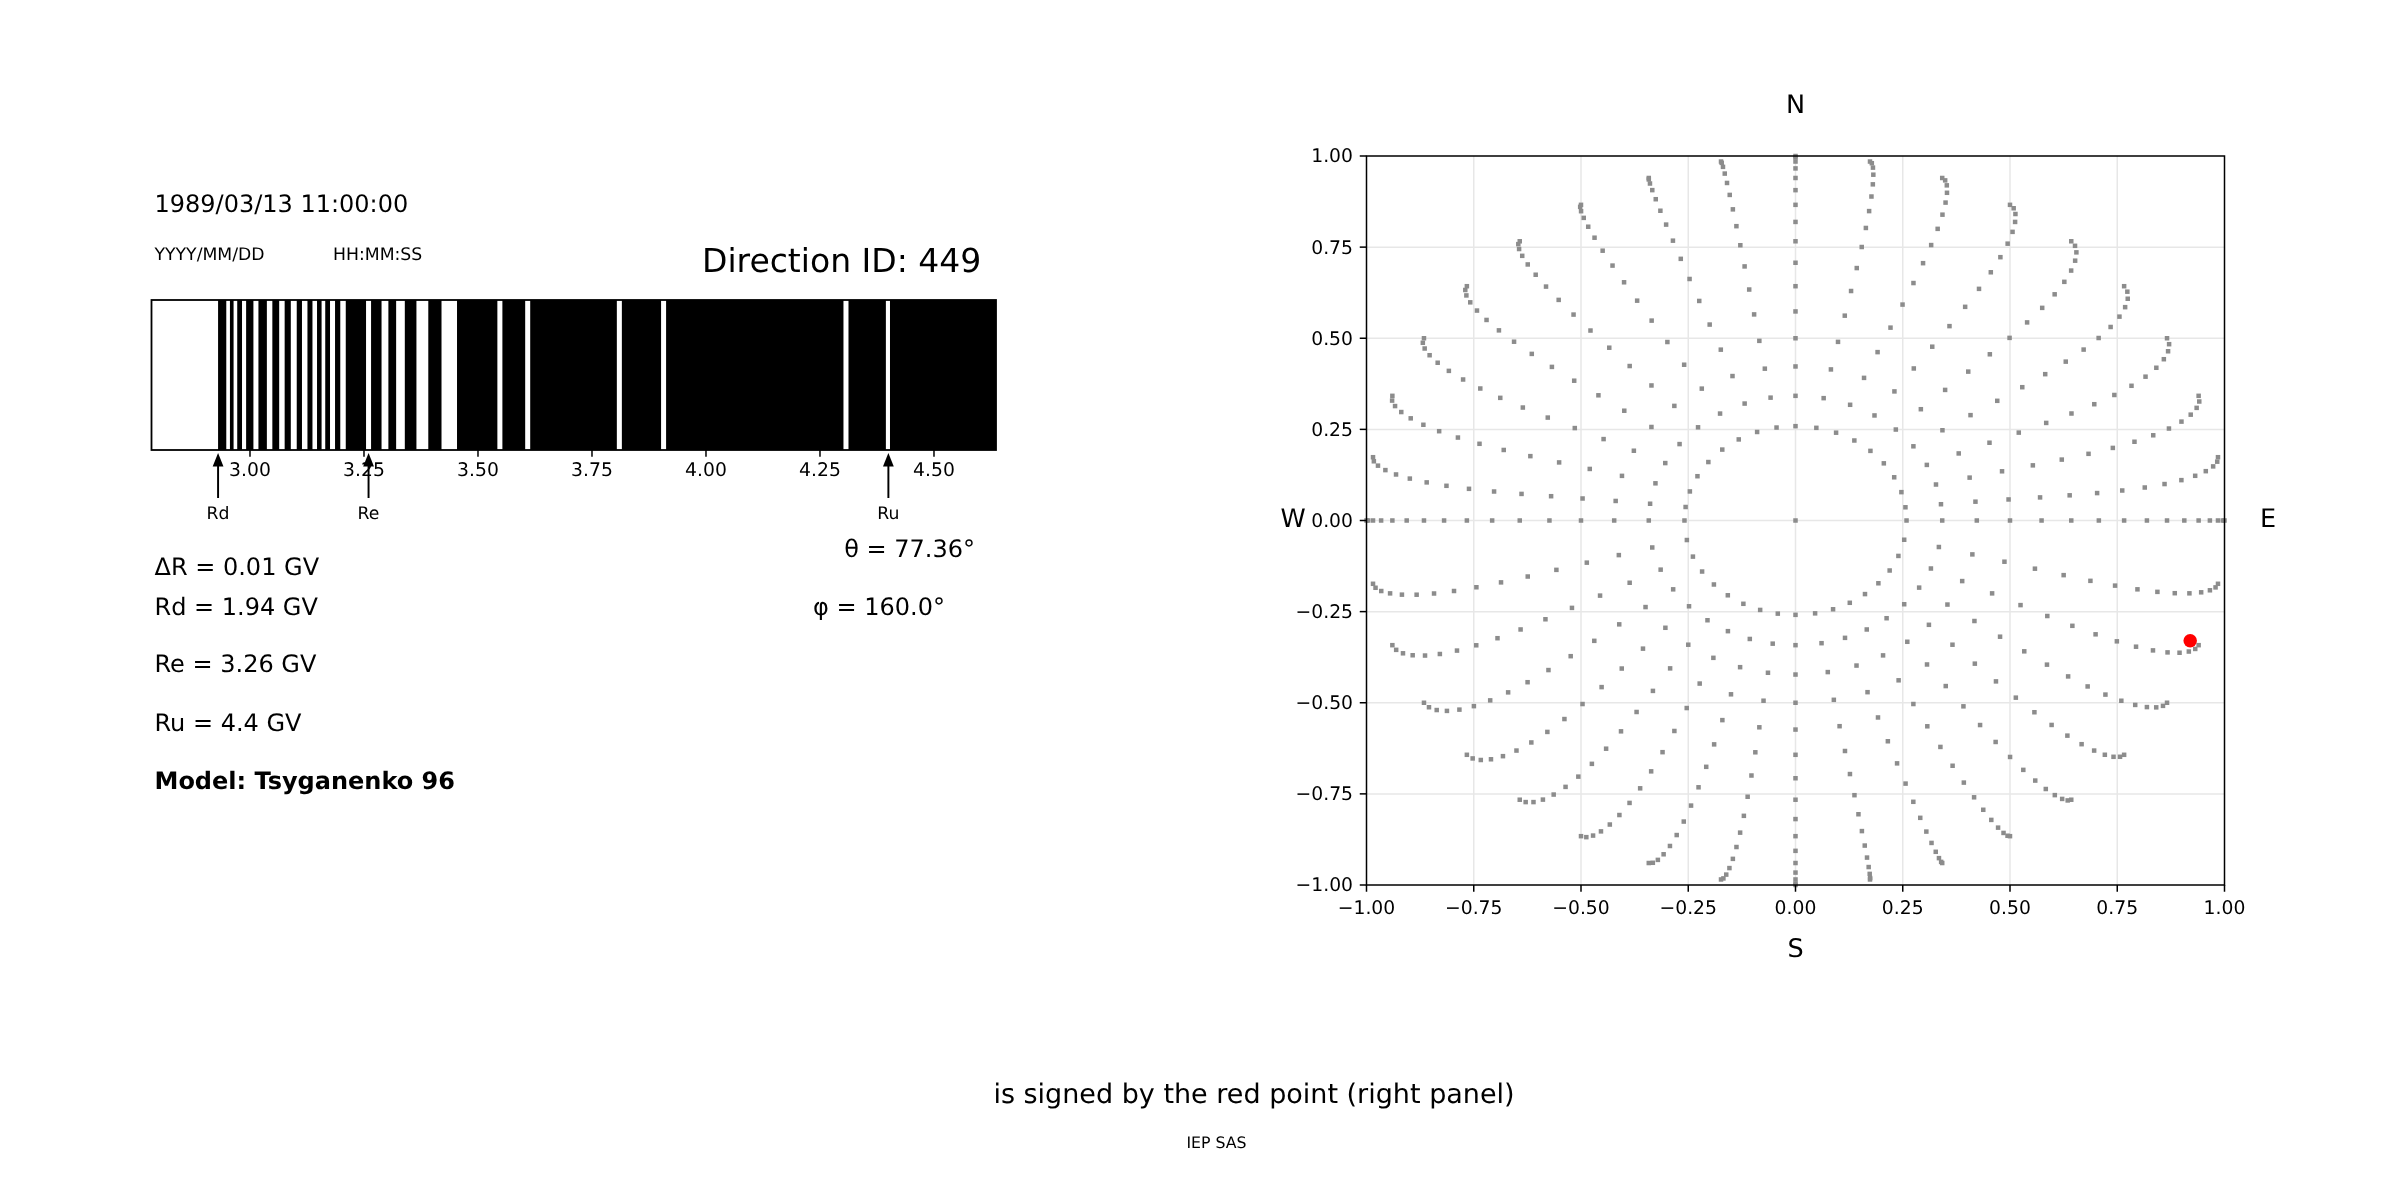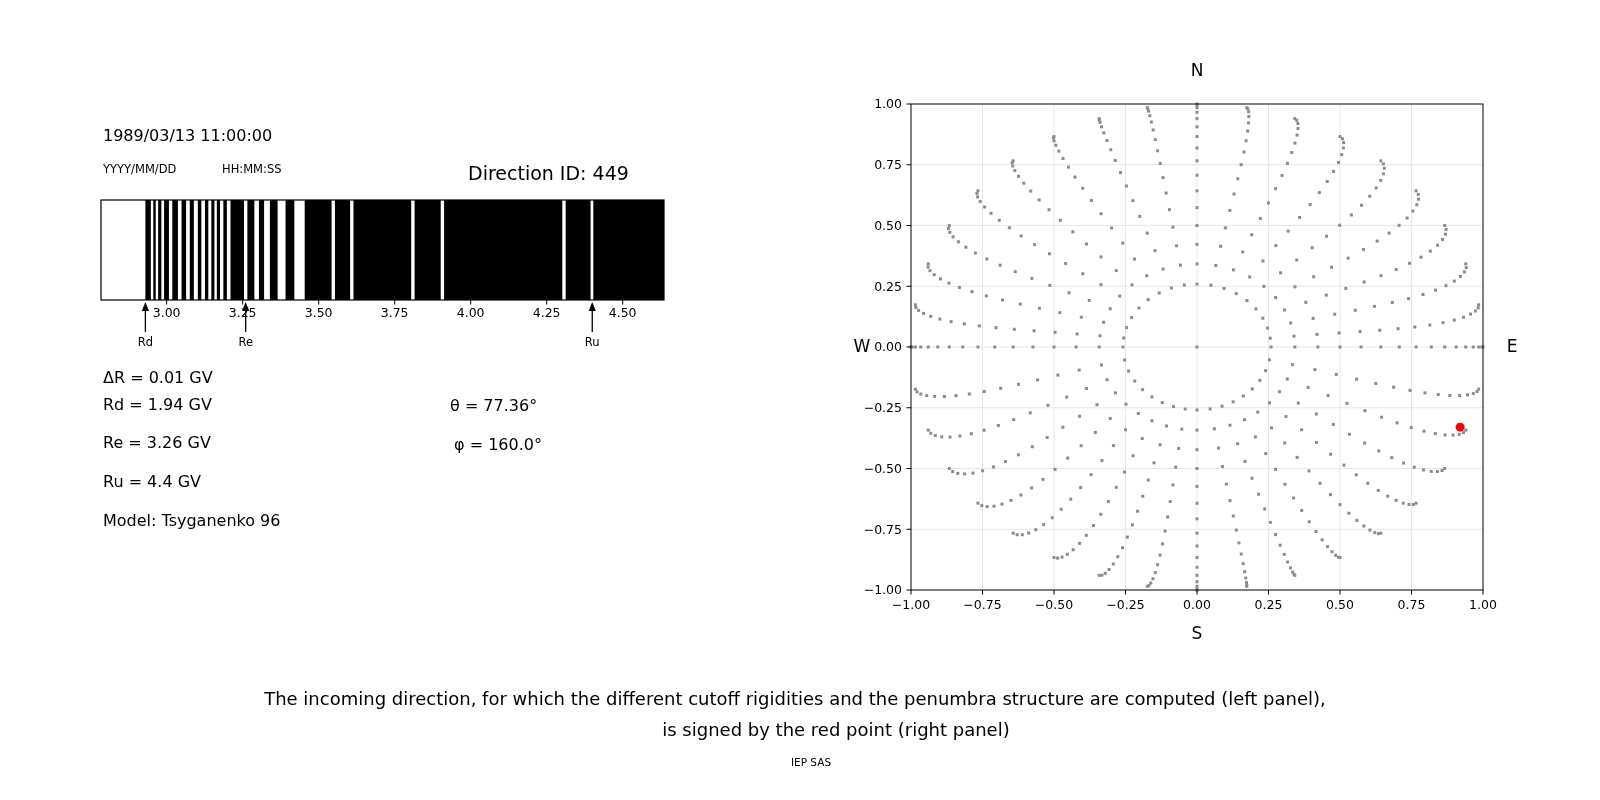--- a/index.html
+++ b/index.html
@@ -2,55 +2,54 @@
 <html><head>
 <meta charset="utf-8">
 <style>
   html,body{margin:0;padding:0;background:#ffffff;}
   .canvas{
     position:relative;width:1600px;height:800px;background:#ffffff;
     font-family:"DejaVu Sans", sans-serif;color:#000000;overflow:hidden;
   }
   .abs{position:absolute;white-space:nowrap;}
   .t16{font-size:16px;}
-  .t19{font-size:19px;}
+  .t19{font-size:22px;}
   .t11{font-size:11.5px;}
   .t18{font-size:18px;}
   .t10{font-size:10.5px;}
   .compass{font-size:17px;}
   .center{text-align:center;}
-  .right{margin-top:40px;}
+  .right{text-align:right;}
   svg{position:absolute;left:0;top:0;}
   svg text{font-family:"DejaVu Sans", sans-serif;fill:#000;}
 </style>
 </head>
 <body>
 
 <div class="canvas">
 
   <div class="abs t16" style="left:103px;top:126px;">1989/03/13 11:00:00</div>
   <div class="abs t11" style="left:103px;top:162px;">YYYY/MM/DD</div>
   <div class="abs t11" style="left:222px;top:162px;">HH:MM:SS</div>
   <div class="abs t19" style="left:468px;top:162px;">Direction ID: 449</div>
 
   <div class="abs t16" style="left:103px;top:368px;">ΔR = 0.01 GV</div>
   <div class="abs t16" style="left:103px;top:395px;">Rd = 1.94 GV</div>
   <div class="abs t16" style="left:103px;top:433px;">Re = 3.26 GV</div>
   <div class="abs t16" style="left:103px;top:472px;">Ru = 4.4 GV</div>
-  <div class="abs t16" style="left:103px;top:511px;">Model: Tsyganenko 96</div>
+  <div class="abs t16" style="left:103px;top:511px;font-weight:bold;">Model: Tsyganenko 96</div>
 
   <div class="abs t16 right" style="left:450px;top:356px;width:200px;">θ = 77.36°</div>
-  <div class="abs t16 right" style="left:454px;top:395px;width:200px;">φ = 160.0°</div>
+  <div class="abs t16 right" style="left:430px;top:395px;width:200px;">φ = 160.0°</div>
 
   <div class="abs compass center" style="left:1183px;top:60px;width:28px;">N</div>
   <div class="abs compass center" style="left:1183px;top:623px;width:28px;">S</div>
   <div class="abs compass center" style="left:848px;top:336px;width:28px;">W</div>
   <div class="abs compass center" style="left:1498px;top:336px;width:28px;">E</div>
 
-  <div class="abs t18 center" style="left:0px;top:688px;width:1590px;">The incoming direction, for which the different cutoff rigidities and the penumbra structure are computed (left panel),</div>
   <div class="abs t18 center" style="left:0px;top:719px;width:1590px;padding-left:41px;">is signed by the red point (right panel)</div>
   <div class="abs t10 center" style="left:0px;top:756px;width:1572px;padding-left:25px;">IEP SAS</div>
 
   <svg id="figure-svg" width="1600" height="800" viewBox="0 0 1600 800">
     <g id="penumbra-group">
         <rect x="101" y="200" width="563" height="100" fill="#ffffff"></rect>
         <rect x="145.38336933045366" y="200" width="518.6166306695463" height="100" fill="#000000"></rect>
         <rect x="150.8552915766739" y="200" width="2.4319654427645787" height="100" fill="#ffffff"></rect>
         <rect x="155.71922246220308" y="200" width="2.4319654427645787" height="100" fill="#ffffff"></rect>
         <rect x="161.3431425485962" y="200" width="2.7359611231101506" height="100" fill="#ffffff"></rect>

